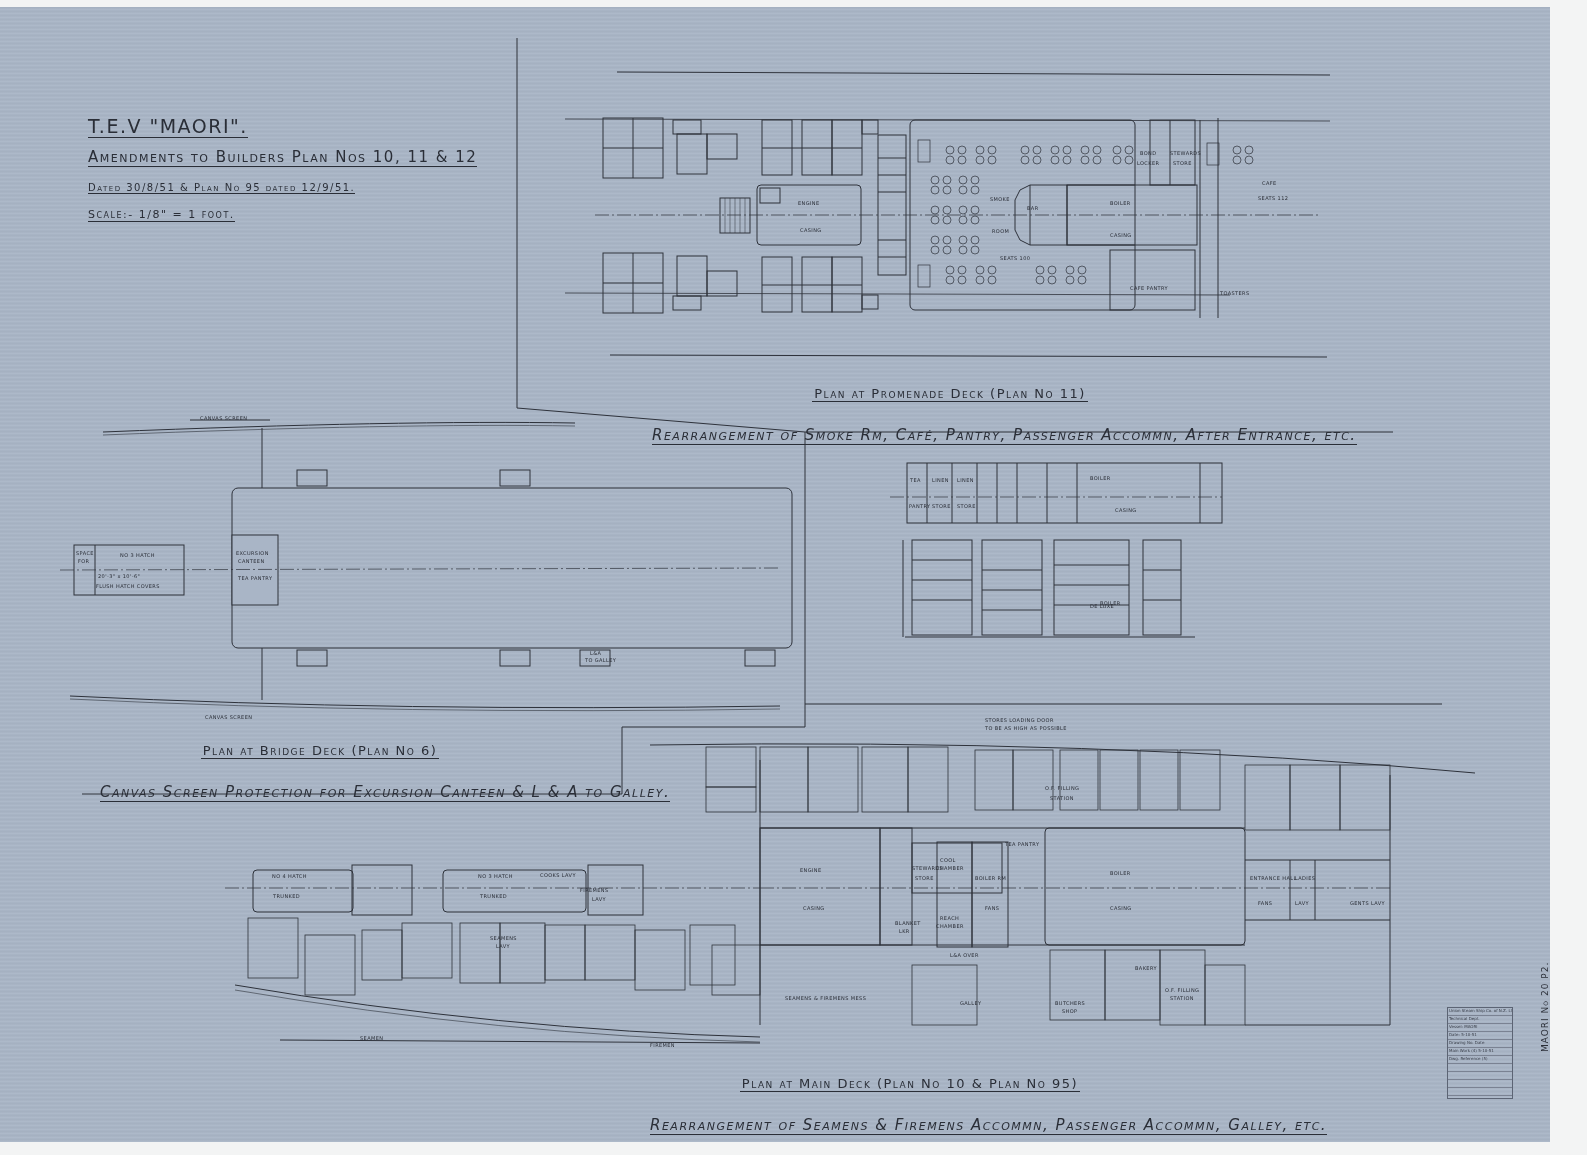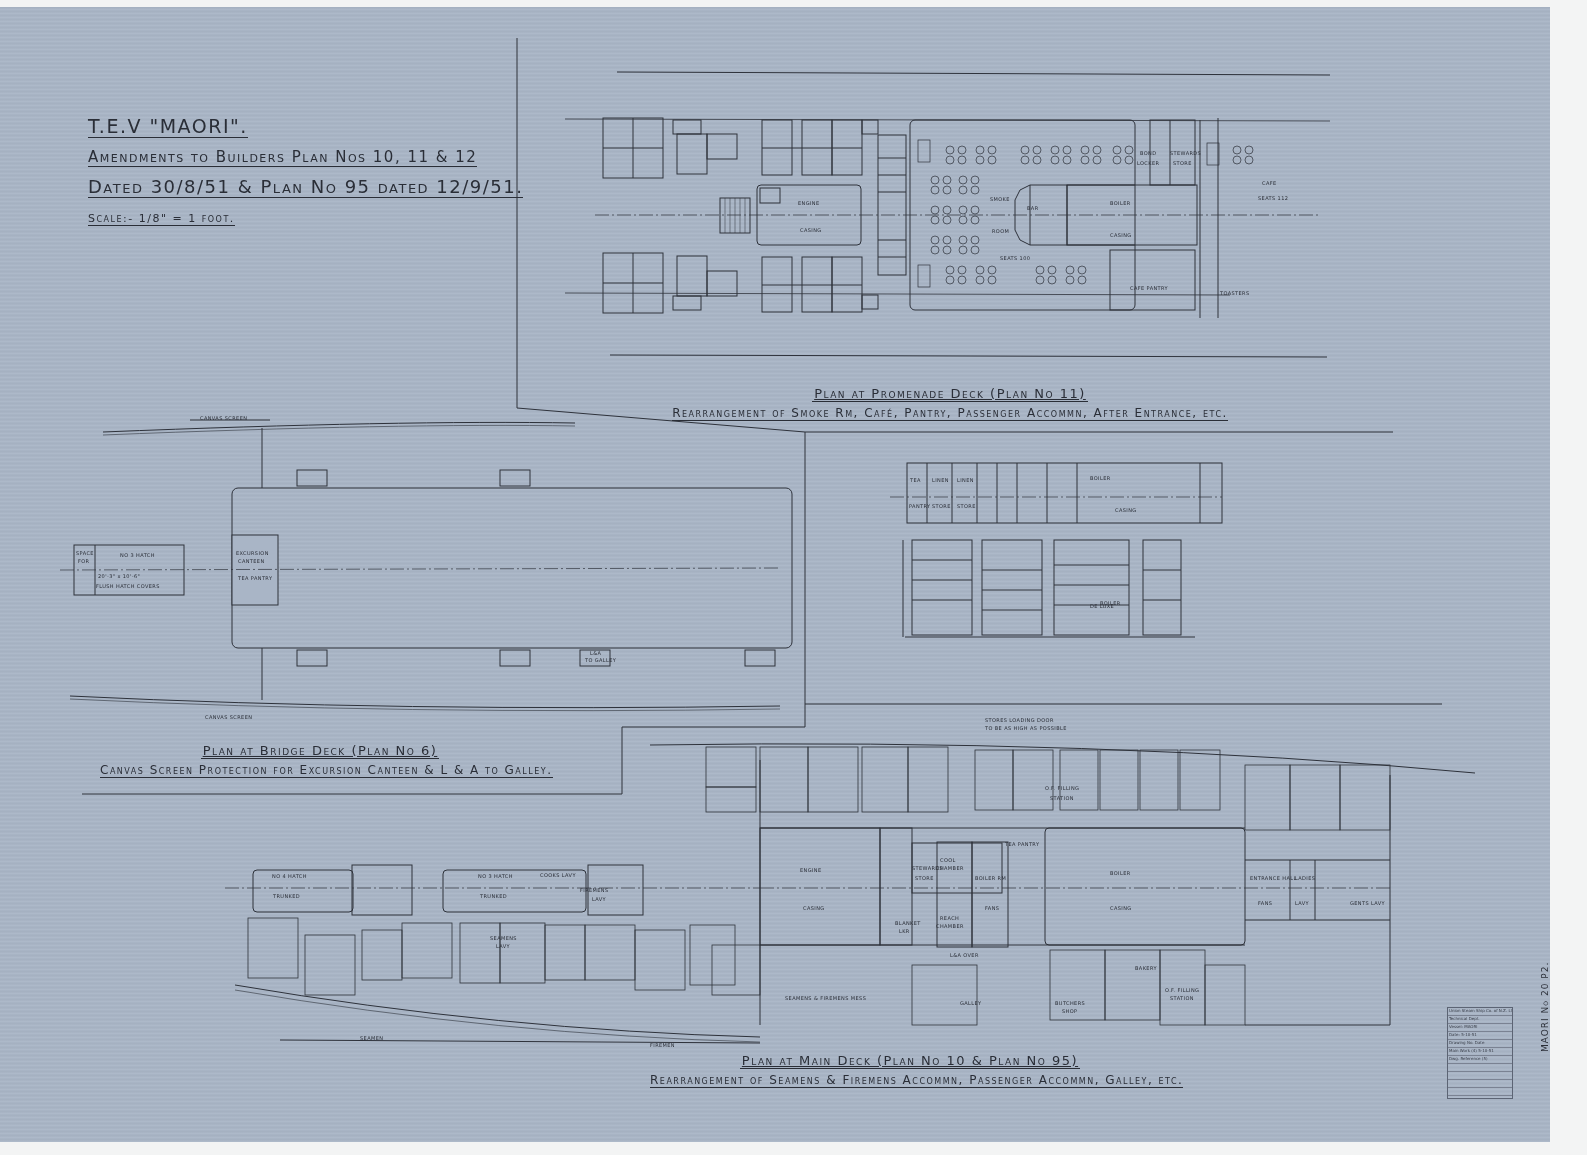--- a/index.html
+++ b/index.html
@@ -4,25 +4,25 @@
 <style>
   html,body{margin:0;padding:0;}
   body{width:1587px;height:1155px;background:#f3f4f4;position:relative;overflow:hidden;font-family:"DejaVu Sans",sans-serif;}
   .sheet{position:absolute;left:0;top:7px;width:1550px;height:1135px;background:#a9b5c6;
     background-image:repeating-linear-gradient(0deg,rgba(255,255,255,0.05) 0px,rgba(255,255,255,0.05) 1px,rgba(0,0,0,0.03) 2px,rgba(0,0,0,0) 4px);}
   .hand{font-family:"DejaVu Sans",sans-serif;font-variant:small-caps;letter-spacing:1.5px;color:#2a2e37;}
   .title-block{position:absolute;left:88px;top:108px;}
   .title-block div{white-space:nowrap;border-bottom:1.2px solid #2a2e37;display:inline-block;margin-bottom:9px;}
   .t1{font-size:19px;}
   .t2{font-size:15px;}
-  .t3{font-size:18px;}
+  .t3{font-size:10px;}
   .t4{font-size:11px;}
   .caption{position:absolute;text-align:center;white-space:nowrap;}
-  .caption .main{font-size:13px;border-bottom:1.2px solid #2a2e37;display:inline-block;padding:0 2px;text-decoration:underline;}
-  .caption .sub{font-size:12px;border-bottom:1.2px solid #2a2e37;display:inline-block;margin-top:4px;}
+  .caption .main{font-size:13px;border-bottom:1.2px solid #2a2e37;display:inline-block;padding:0 2px;}
+  .caption .sub{font-size:15px;border-bottom:1.2px solid #2a2e37;display:inline-block;margin-top:24px;font-style:italic;}
   svg{position:absolute;left:0;top:0;}
   .lbl{font-family:"DejaVu Sans",sans-serif;font-size:5px;fill:#2a2e37;letter-spacing:0.4px;}
   .stamp{position:absolute;left:1447px;top:1000px;width:64px;height:90px;border:1px solid #5c6474;}
   .stamp .row{height:7px;border-bottom:1px solid #7a8292;font-size:4px;color:#3a3f4a;overflow:hidden;white-space:nowrap;padding-left:1px;}
   .sheet-ref{position:absolute;left:1540px;top:1045px;transform:rotate(-90deg);transform-origin:left top;font-size:9px;color:#2a2e37;white-space:nowrap;letter-spacing:1px;}
 </style>
 </head>
 <body>
 
 <div class="sheet">
@@ -388,21 +388,21 @@
     <div class="main">Plan at Promenade Deck (Plan No 11)</div><br>
     <div class="sub">Rearrangement of Smoke Rm, Café, Pantry, Passenger Accommn, After Entrance, etc.</div>
   </div>
 
 
   <div class="caption hand" style="left:100px;top:733px;width:440px;">
     <div class="main">Plan at Bridge Deck (Plan No 6)</div><br>
     <div class="sub">Canvas Screen Protection for Excursion Canteen &amp; L &amp; A to Galley.</div>
   </div>
 
-  <div class="caption hand" style="left:650px;top:1043px;width:520px;">
+  <div class="caption hand" style="left:650px;top:1066px;width:520px;">
     <div class="main">Plan at Main Deck (Plan No 10 &amp; Plan No 95)</div><br>
     <div class="sub">Rearrangement of Seamens &amp; Firemens Accommn, Passenger Accommn, Galley, etc.</div>
   </div>
 
   <div class="stamp">
     <div class="row">Union Steam Ship Co. of N.Z. Ltd</div>
     <div class="row">Technical Dept.</div>
     <div class="row">Vessel: MAORI</div>
     <div class="row">Date: 5-10-51</div>
     <div class="row">Drawing No.  Date</div>

